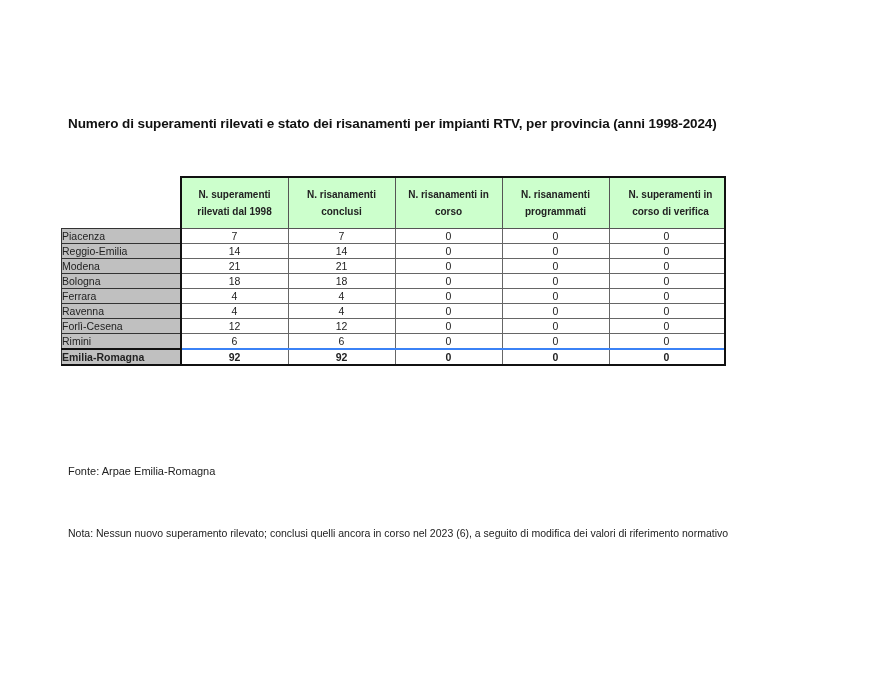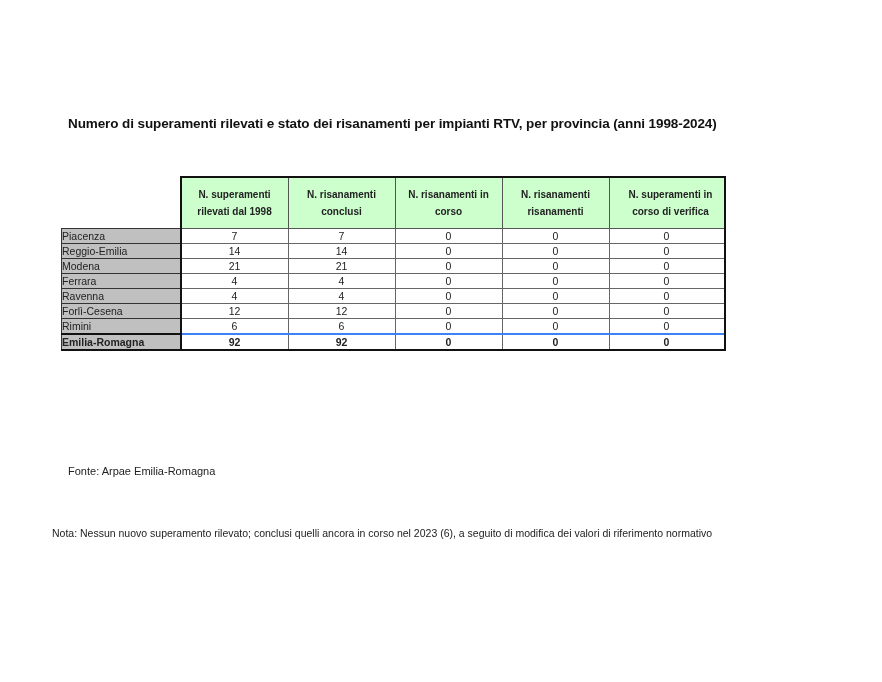--- a/index.html
+++ b/index.html
@@ -97,21 +97,21 @@
     .source {
       position: absolute;
       left: 68px;
       top: 465px;
       font-size: 11px;
       color: #222;
       white-space: nowrap;
     }
     .note {
       position: absolute;
-      left: 52px;
+      left: 68px;
       top: 527px;
       font-size: 10.5px;
       color: #222;
       white-space: nowrap;
     }
   </style>
 </head>
 <body>
 
 <div class="title">Numero di superamenti rilevati e stato dei risanamenti per impianti RTV, per provincia (anni 1998-2024)</div>
@@ -127,21 +127,21 @@
       <th class="colhead">
         <div>N. risanamenti</div>
         <div>conclusi</div>
       </th>
       <th class="colhead">
         <div>N. risanamenti in</div>
         <div>corso</div>
       </th>
       <th class="colhead">
         <div>N. risanamenti</div>
-        <div>risanamenti</div>
+        <div>programmati</div>
       </th>
       <th class="colhead last">
         <div>N. superamenti in</div>
         <div>corso di verifica</div>
       </th>
     </tr>
   </thead>
   <tbody>
     <tr>
       <td class="rowlabel">Piacenza</td>
@@ -156,20 +156,28 @@
       <td class="val">14</td>
       <td class="val">14</td>
       <td class="val">0</td>
       <td class="val">0</td>
       <td class="val last">0</td>
     </tr>
     <tr>
       <td class="rowlabel">Modena</td>
       <td class="val">21</td>
       <td class="val">21</td>
+      <td class="val">0</td>
+      <td class="val">0</td>
+      <td class="val last">0</td>
+    </tr>
+    <tr>
+      <td class="rowlabel">Bologna</td>
+      <td class="val">18</td>
+      <td class="val">18</td>
       <td class="val">0</td>
       <td class="val">0</td>
       <td class="val last">0</td>
     </tr>
     <tr>
       <td class="rowlabel">Ferrara</td>
       <td class="val">4</td>
       <td class="val">4</td>
       <td class="val">0</td>
       <td class="val">0</td>

